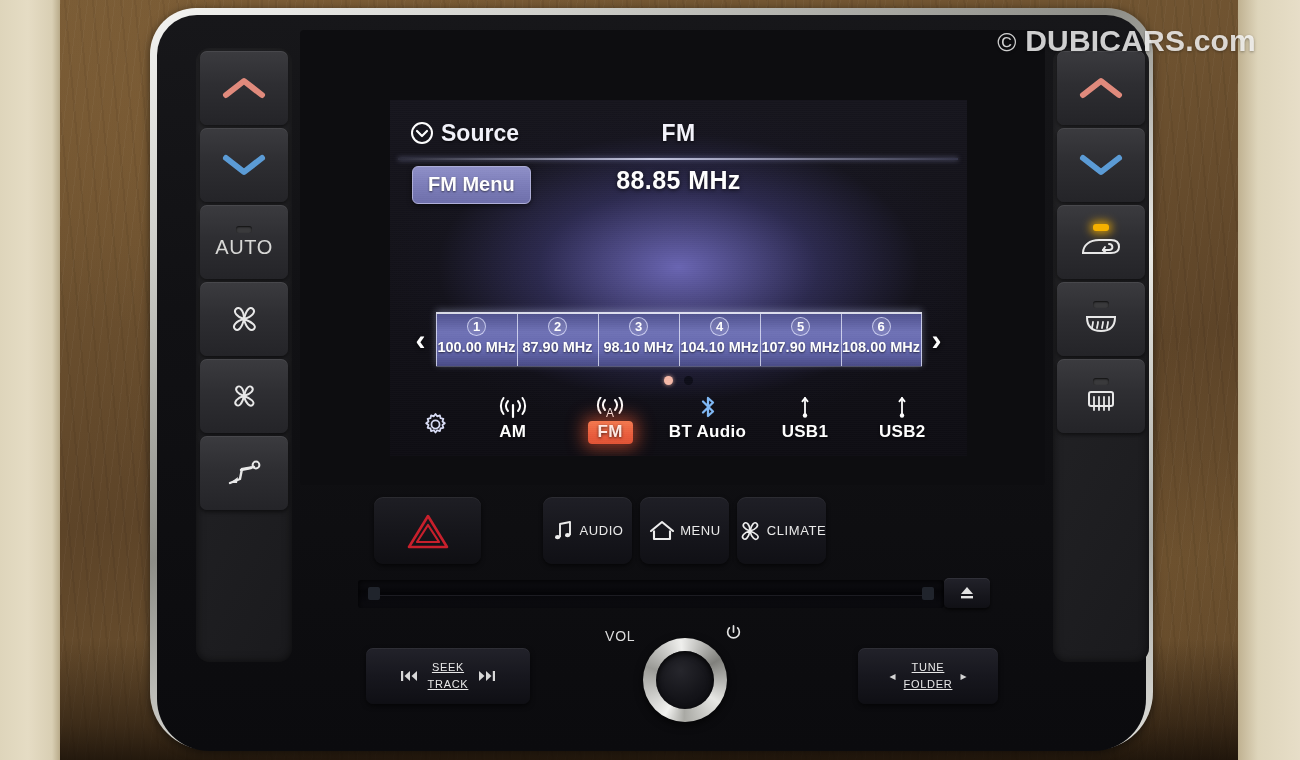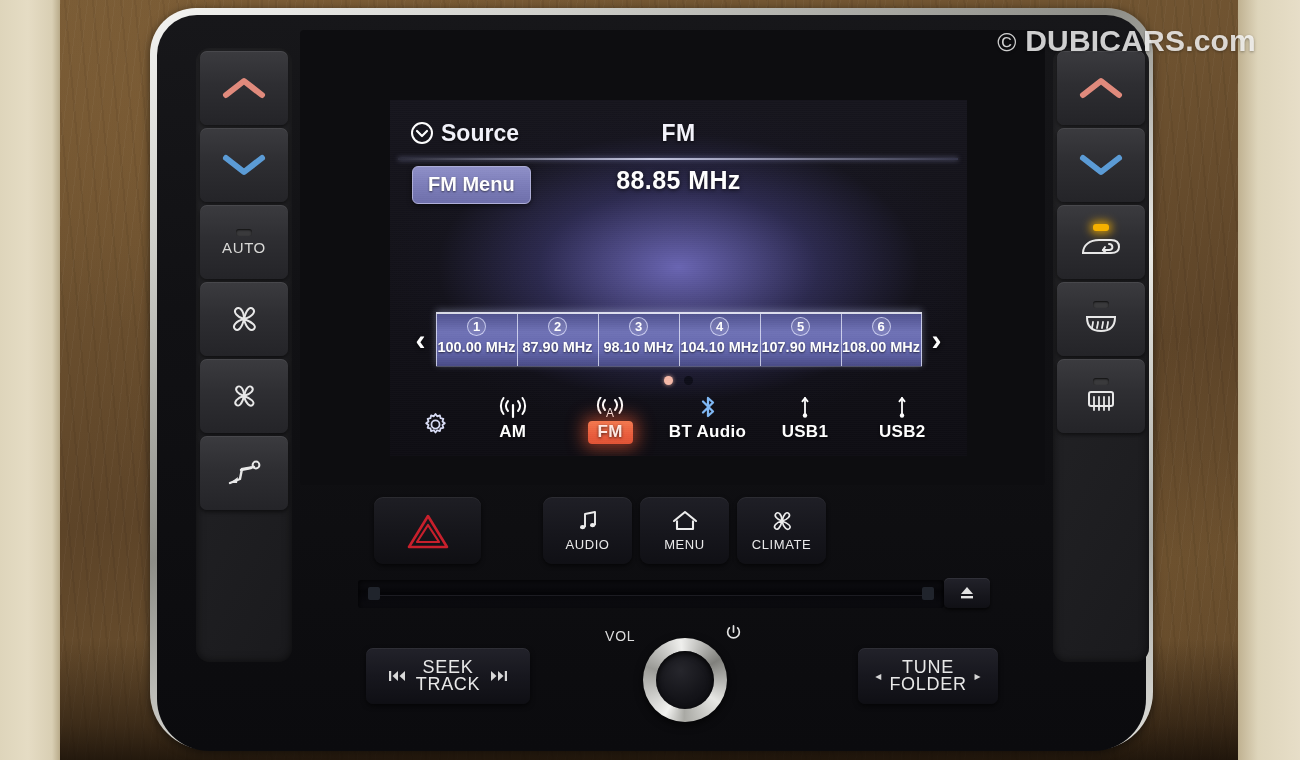--- a/index.html
+++ b/index.html
@@ -80,21 +80,21 @@
     background: linear-gradient(180deg, #3b3b3f 0%, #2e2e32 45%, #242428 100%);
     box-shadow: 0 1px 0 rgba(255,255,255,.07) inset, 0 2px 4px rgba(0,0,0,.55);
     display: flex; flex-direction: column;
     align-items: center; justify-content: center;
     gap: 3px;
     color: #ddd;
   }
   .ckey.tall { height: 86px; }
   .ckey .glyph { line-height: 1; display:block; }
   .ckey .klabel {
-    font-size: 15px; letter-spacing: .6px; color: #d8d8d6;
+    font-size: 20px; letter-spacing: .6px; color: #d8d8d6;
     font-family: "Liberation Sans", sans-serif;
   }
   .ckey .klabel.two { font-size: 15px; line-height: 17px; text-align:center;}
   .led { width: 16px; height: 7px; border-radius: 3px; background: #4a4a4a; }
   .led.amber { background: #f5b000; box-shadow: 0 0 9px 3px rgba(245,176,0,.75); }
   .led.dim   { background: #3a3a3c; box-shadow: inset 0 1px 2px rgba(0,0,0,.8); }
 
   
   .screen-frame {
     position: absolute;
@@ -244,21 +244,21 @@
     border-radius: 9px;
     background: linear-gradient(180deg, #1e1e24 0%, #15151a 55%, #0f0f13 100%);
     box-shadow: inset 0 1px 0 rgba(255,255,255,.06), 0 2px 4px rgba(0,0,0,.6);
     display:flex; align-items:center; justify-content:center;
   }
   .mkey {
     position: absolute; top: 2px; width: 89px; height: 67px;
     border-radius: 9px;
     background: linear-gradient(180deg, #1f1f26 0%, #16161c 55%, #101015 100%);
     box-shadow: inset 0 1px 0 rgba(255,255,255,.06), 0 2px 4px rgba(0,0,0,.6);
-    display: flex; flex-direction: column; align-items: center; justify-content: center;
+    display: flex; flex-direction: row; align-items: center; justify-content: center;
     gap: 4px; color: #e9e9e9;
   }
   .mkey .mlabel { font-size: 13px; letter-spacing: .6px; }
   .k-audio   { left: 243px; }
   .k-menu    { left: 340px; justify-content: center; }
   .k-climate { left: 437px; }
 
   
   .cd-slot {
     position: absolute; left: 358px; top: 580px; width: 586px; height: 28px;
@@ -289,21 +289,21 @@
     border-radius: 7px;
     background: linear-gradient(180deg, #22222a 0%, #17171e 50%, #0f0f14 100%);
     box-shadow: inset 0 1px 0 rgba(255,255,255,.06), 0 2px 5px rgba(0,0,0,.6);
     display: flex; align-items: center; justify-content: center;
     color: #e8e8e8;
   }
   .b-seek  { left: 0px;   width: 164px; gap: 10px; }
   .b-radio { left: 168px; width: 160px; }
   .b-media { left: 330px; width: 160px; }
   .b-tune  { left: 492px; width: 140px; gap: 8px; }
-  .b-two { display:flex; flex-direction:column; line-height:17px; font-size:18px; letter-spacing:.7px; text-align:center;}
+  .b-two { display:flex; flex-direction:column; line-height:17px; font-size:11px; letter-spacing:.7px; text-align:center;text-decoration:underline;}
   .b-one { font-size: 17px; letter-spacing: 1.1px; }
   .tri { font-size: 12px; color: #d5d5d5; }
 
   .knob-outer {
     position: absolute; left: 643px; top: 638px; width: 84px; height: 84px;
     border-radius: 50%;
     background: conic-gradient(from 210deg, #f2f2f0, #9a9a96 22%, #efefed 40%, #80807c 58%, #e7e7e4 76%, #a9a9a4 92%, #f2f2f0);
     box-shadow: 0 3px 8px rgba(0,0,0,.7);
     display: flex; align-items: center; justify-content: center;
   }

